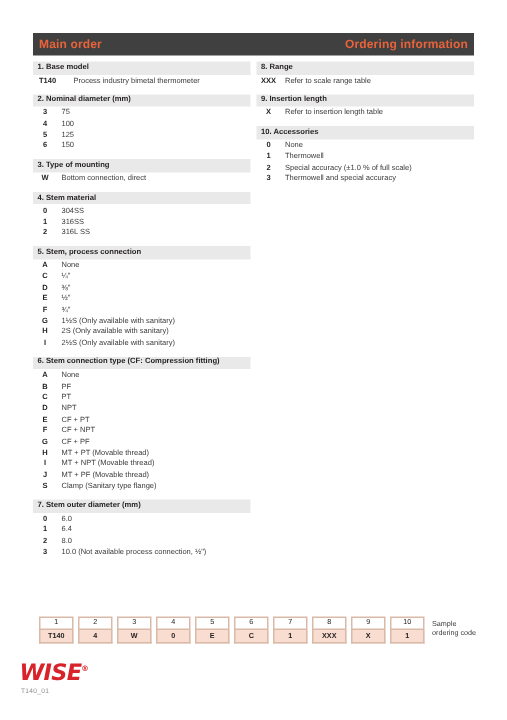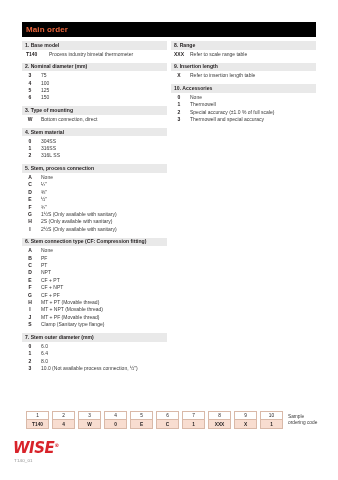--- a/index.html
+++ b/index.html
@@ -22,21 +22,21 @@
     height: 480px;
   }
 
   
   .titlebar {
     position: absolute;
     left: 22px;
     top: 22px;
     width: 294px;
     height: 15px;
-    background: #000000;
+    background: #404040;
     display: flex;
     align-items: center;
     justify-content: space-between;
     padding: 0 4px;
     box-sizing: border-box;
   }
   .titlebar .left,
   .titlebar .right {
     font-size: 8px;
     font-weight: bold;
@@ -171,20 +171,21 @@
     letter-spacing: 0.2px;
   }
 </style>
 </head>
 <body>
 
 <div class="page">
 
   <div class="titlebar">
     <span class="left">Main order</span>
+    <span class="right">Ordering information</span>
   </div>
 
   <div class="col col-left" id="left-col">
       <div class="sec">
         <div class="sec-head">
           <span class="sec-head-text">1. Base model</span>
         </div>
         <div class="rows">
           <div class="row">
             <span class="code wide">T140</span>

